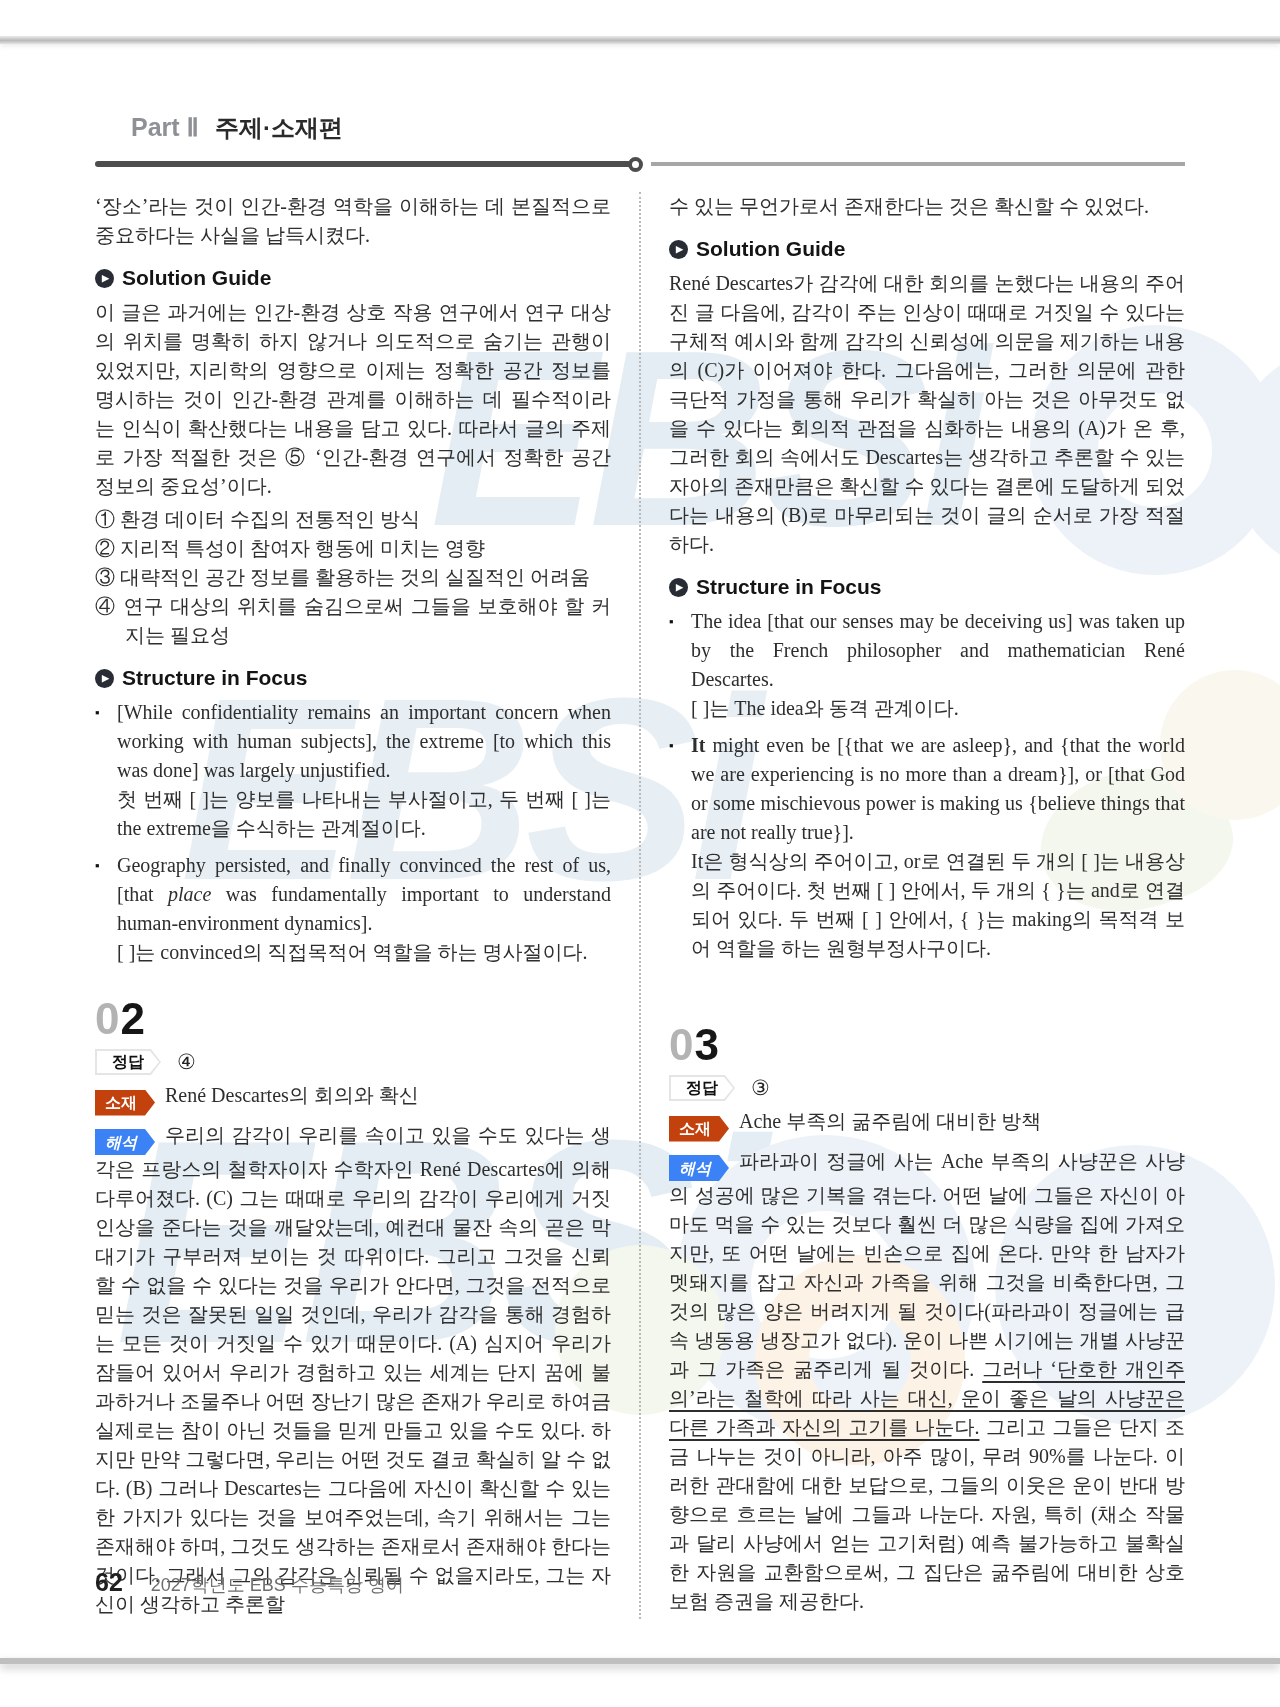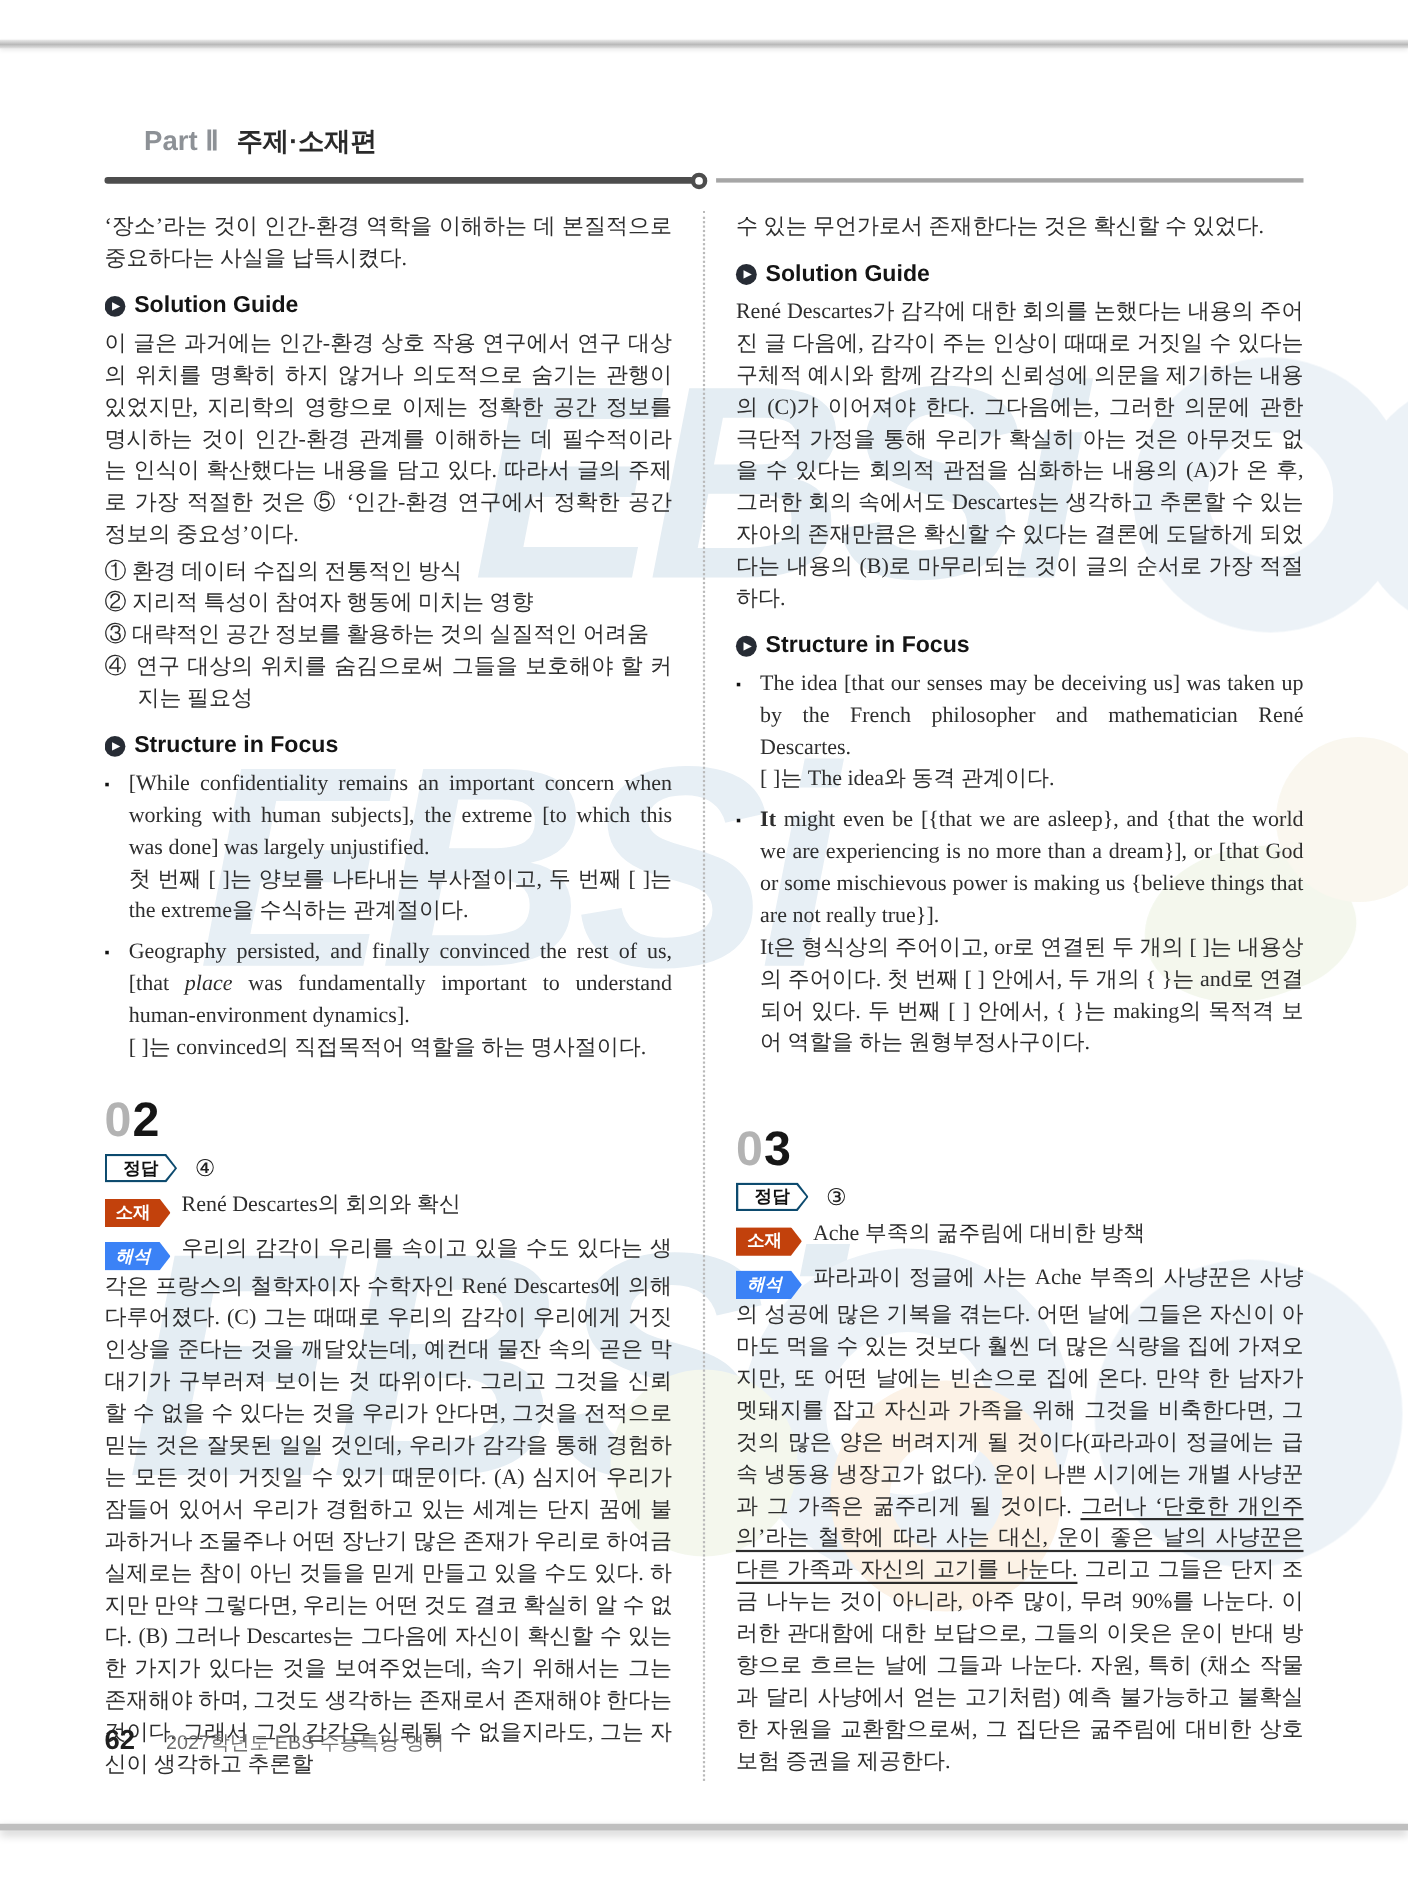--- a/index.html
+++ b/index.html
@@ -67,21 +67,21 @@
 
   .qnum{font-family:"Liberation Sans",sans-serif;font-size:44px;font-weight:bold;line-height:48px;
     letter-spacing:1px;margin:28px 0 6px;}
   .qnum .g{color:#b3b3b3;}
   .qnum .d{color:#161616;}
   .qgap{margin-top:58px;}
 
   .tag{display:inline-flex;align-items:center;justify-content:center;font-family:"Liberation Sans",sans-serif;
     font-size:16px;font-weight:bold;height:26px;box-sizing:border-box;vertical-align:-6px;flex:none;
     clip-path:polygon(0 0,calc(100% - 10px) 0,100% 50%,calc(100% - 10px) 100%,0 100%);}
-  .tag-outline{position:relative;width:66px;background:#0c4a6e;color:#101010;}
+  .tag-outline{position:relative;width:66px;background:#e5e5e5;color:#101010;}
   .tag-outline .inner{position:absolute;inset:2px;background:#ffffff;
     clip-path:polygon(0 0,calc(100% - 9px) 0,100% 50%,calc(100% - 9px) 100%,0 100%);
     display:flex;align-items:center;justify-content:center;}
   .tag-gray{background:#c2410c;color:#fff;width:60px;padding-right:8px;}
   .tag-dark{background:#3b82f6;color:#fff;width:60px;padding-right:8px;font-style:italic;}
 
   .answer-row{display:flex;align-items:center;gap:16px;font-size:21px;margin:2px 0 6px;color:#222;}
   .topic-row{font-size:20px;line-height:29px;margin:0 0 5px;}
   .topic-row .tag{margin-right:10px;}
   .trans{font-size:20px;line-height:29px;text-align:justify;margin:0;}

